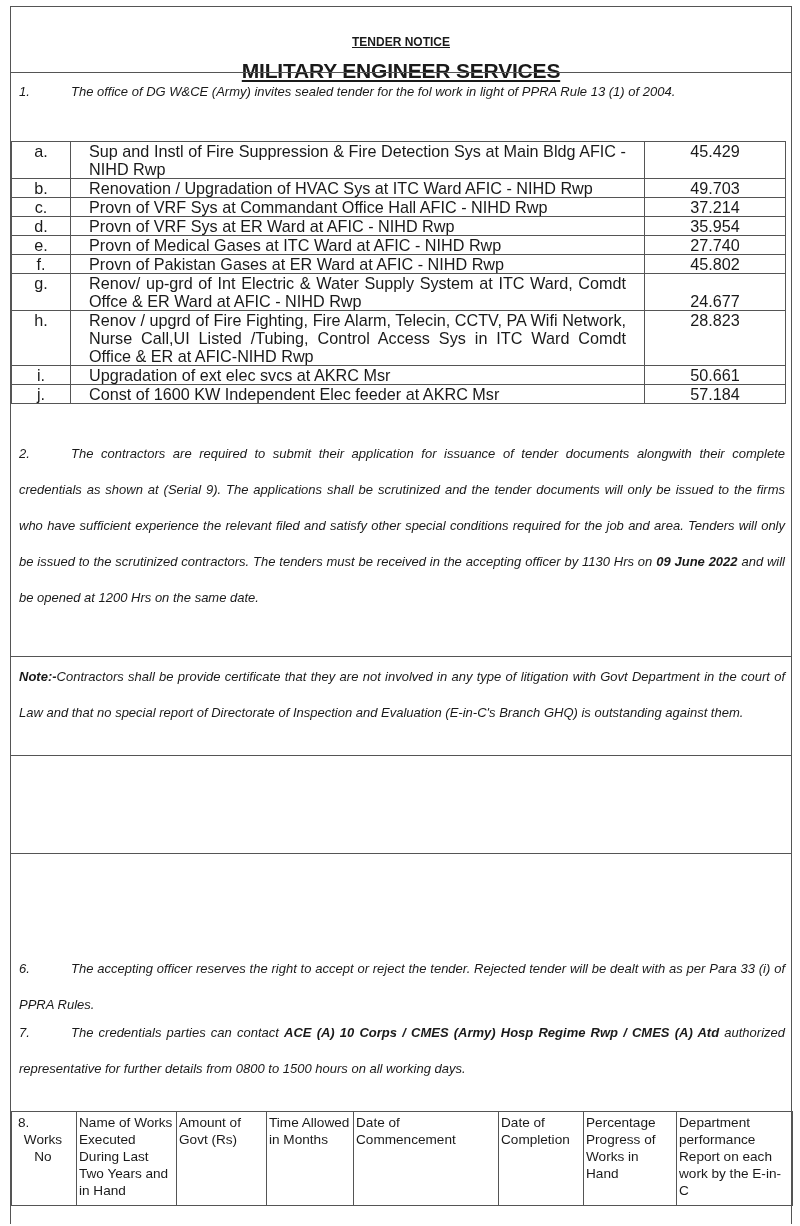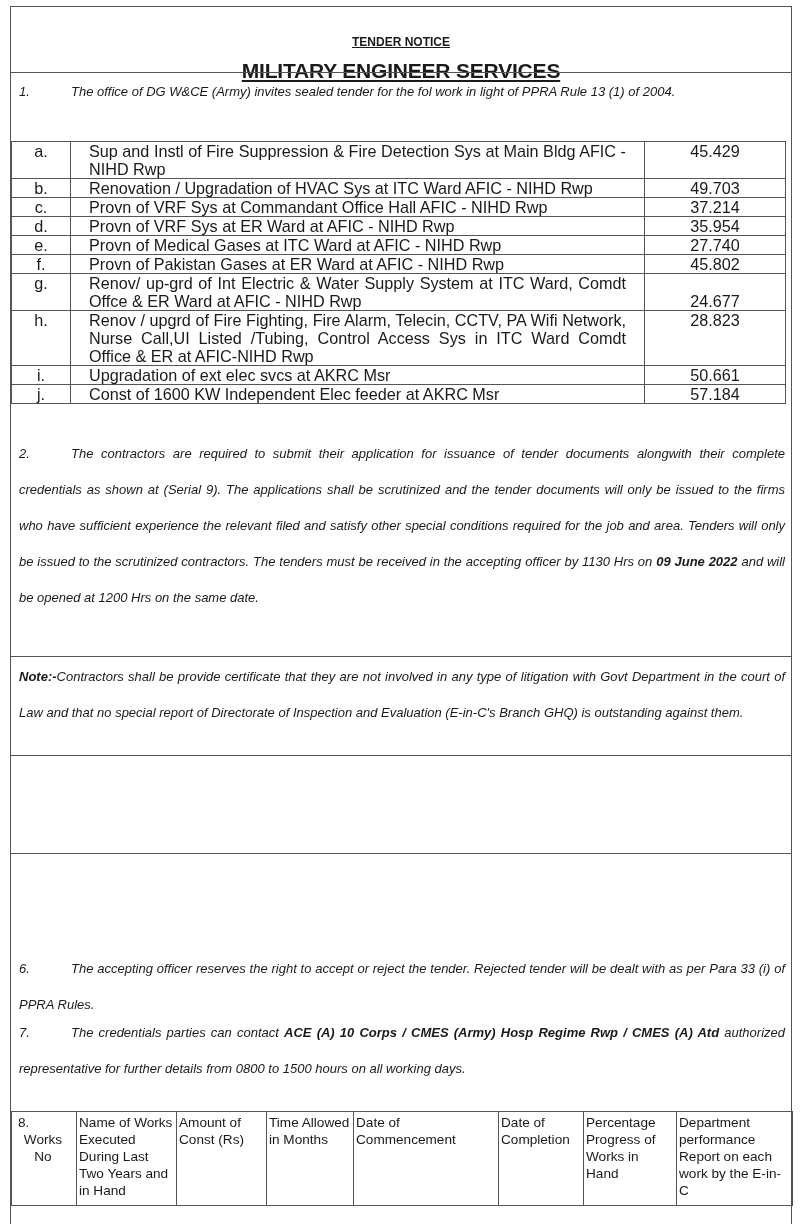--- a/index.html
+++ b/index.html
@@ -135,21 +135,21 @@
   </div>
 
   <table class="cred">
     <tbody>
       <tr>
         <td class="serial" style="width:56px">
           <span>8.</span>
           <span class="lbl">Works No</span>
         </td>
         <td style="width:95px">Name of Works Executed During Last Two Years and in Hand</td>
-        <td style="width:85px">Amount of Const (Rs)</td>
+        <td style="width:85px">Amount of Govt (Rs)</td>
         <td style="width:82px">Time Allowed in Months</td>
         <td style="width:140px">Date of Commencement</td>
         <td style="width:80px">Date of Completion</td>
         <td style="width:88px">Percentage Progress of Works in Hand</td>
         <td>Department performance Report on each work by the E-in-C</td>
       </tr>
     </tbody>
   </table>
 
 </div>

